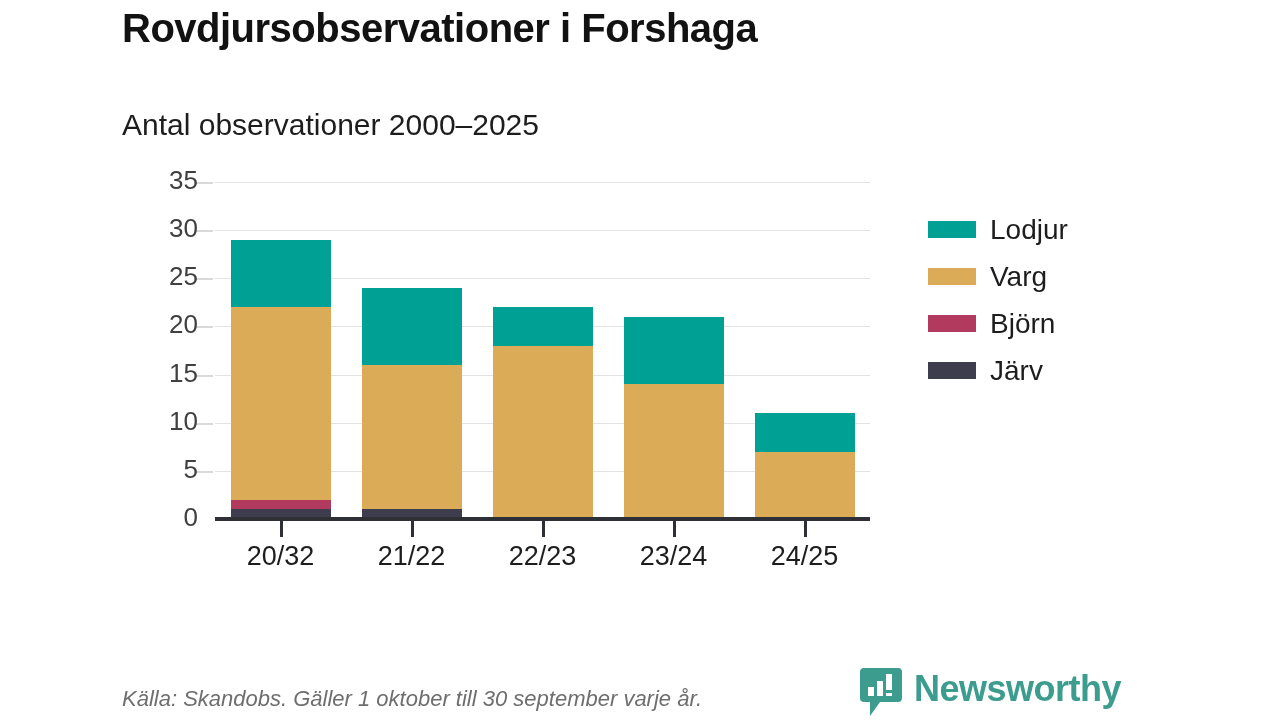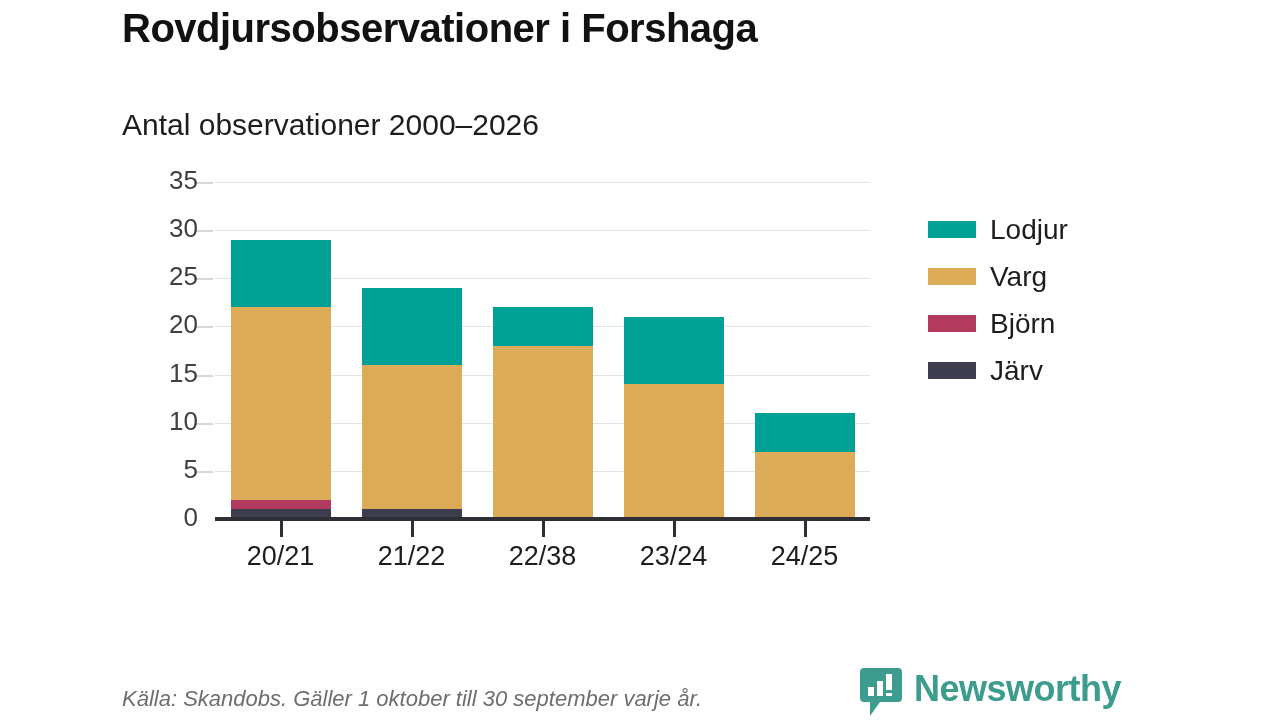--- a/index.html
+++ b/index.html
@@ -155,21 +155,21 @@
     font-size: 36px;
     font-weight: bold;
     letter-spacing: -0.5px;
     white-space: nowrap;
   }
 </style>
 </head>
 <body>
 
 <div id="chart-title">Rovdjursobservationer i Forshaga</div>
-<div id="chart-subtitle">Antal observationer 2000–2026</div>
+<div id="chart-subtitle">Antal observationer 2000–2025</div>
 
 <div id="plot-area">
   <div id="gridlines">
       <div class="gridline" style="top: 470.857px;"></div>
       <div class="ytick-dash" style="top: 470.857px;"></div>
       <div class="gridline" style="top: 422.714px;"></div>
       <div class="ytick-dash" style="top: 422.714px;"></div>
       <div class="gridline" style="top: 374.571px;"></div>
       <div class="ytick-dash" style="top: 374.571px;"></div>
       <div class="gridline" style="top: 326.429px;"></div>
@@ -212,25 +212,25 @@
         <div class="bar-seg" style="height: 67.4px; bottom: 134.8px; background: rgb(0, 161, 149);"></div>
       </div>
       <div class="bar-group" style="left: 754.5px; width: 100px; bottom: 201px; height: 1px;">
         <div class="bar-seg" style="height: 67.4px; bottom: 0px; background: rgb(220, 171, 87);"></div>
         <div class="bar-seg" style="height: 38.5143px; bottom: 67.4px; background: rgb(0, 161, 149);"></div>
       </div>
     </div>
   <div id="axis-line"></div>
   <div id="xticks">
       <div class="xtick-mark" style="left: 279.5px;"></div>
-      <div class="xtick-label" style="left: 210.5px;">20/21</div>
+      <div class="xtick-label" style="left: 210.5px;">20/32</div>
       <div class="xtick-mark" style="left: 410.5px;"></div>
       <div class="xtick-label" style="left: 341.5px;">21/22</div>
       <div class="xtick-mark" style="left: 541.5px;"></div>
-      <div class="xtick-label" style="left: 472.5px;">22/38</div>
+      <div class="xtick-label" style="left: 472.5px;">22/23</div>
       <div class="xtick-mark" style="left: 672.5px;"></div>
       <div class="xtick-label" style="left: 603.5px;">23/24</div>
       <div class="xtick-mark" style="left: 803.5px;"></div>
       <div class="xtick-label" style="left: 734.5px;">24/25</div>
     </div>
 </div>
 
 <div id="legend">
     <div class="legend-item">
       <span class="legend-swatch" style="background: rgb(0, 161, 149);"></span>

